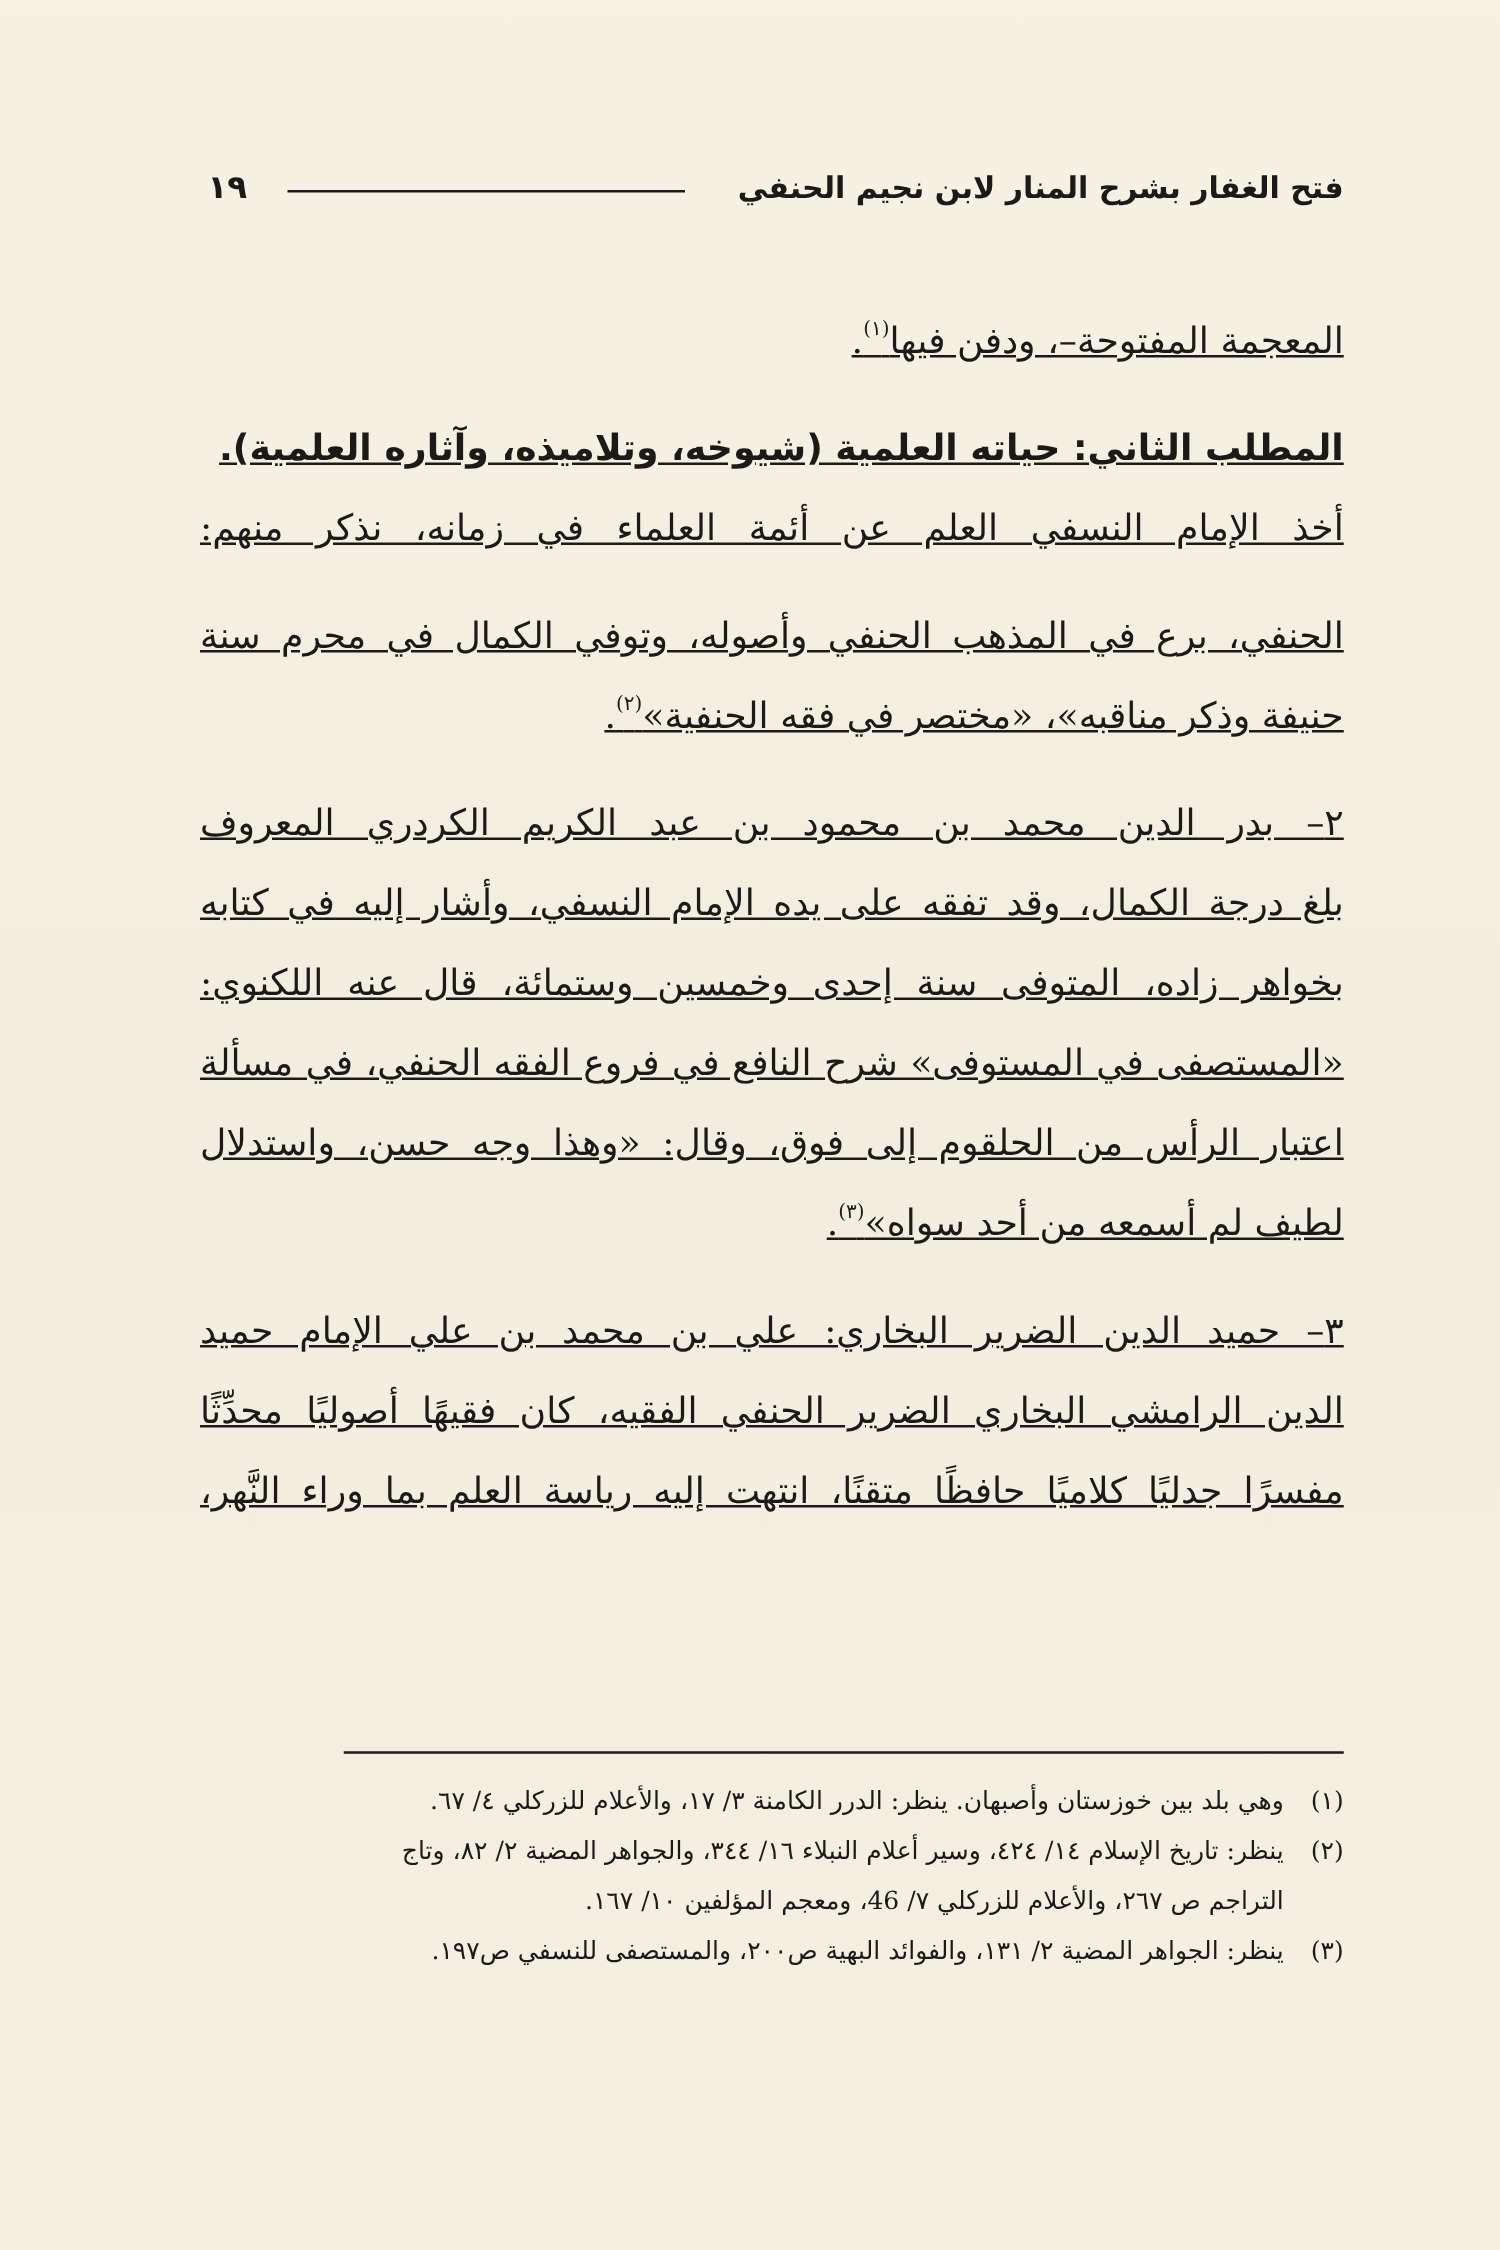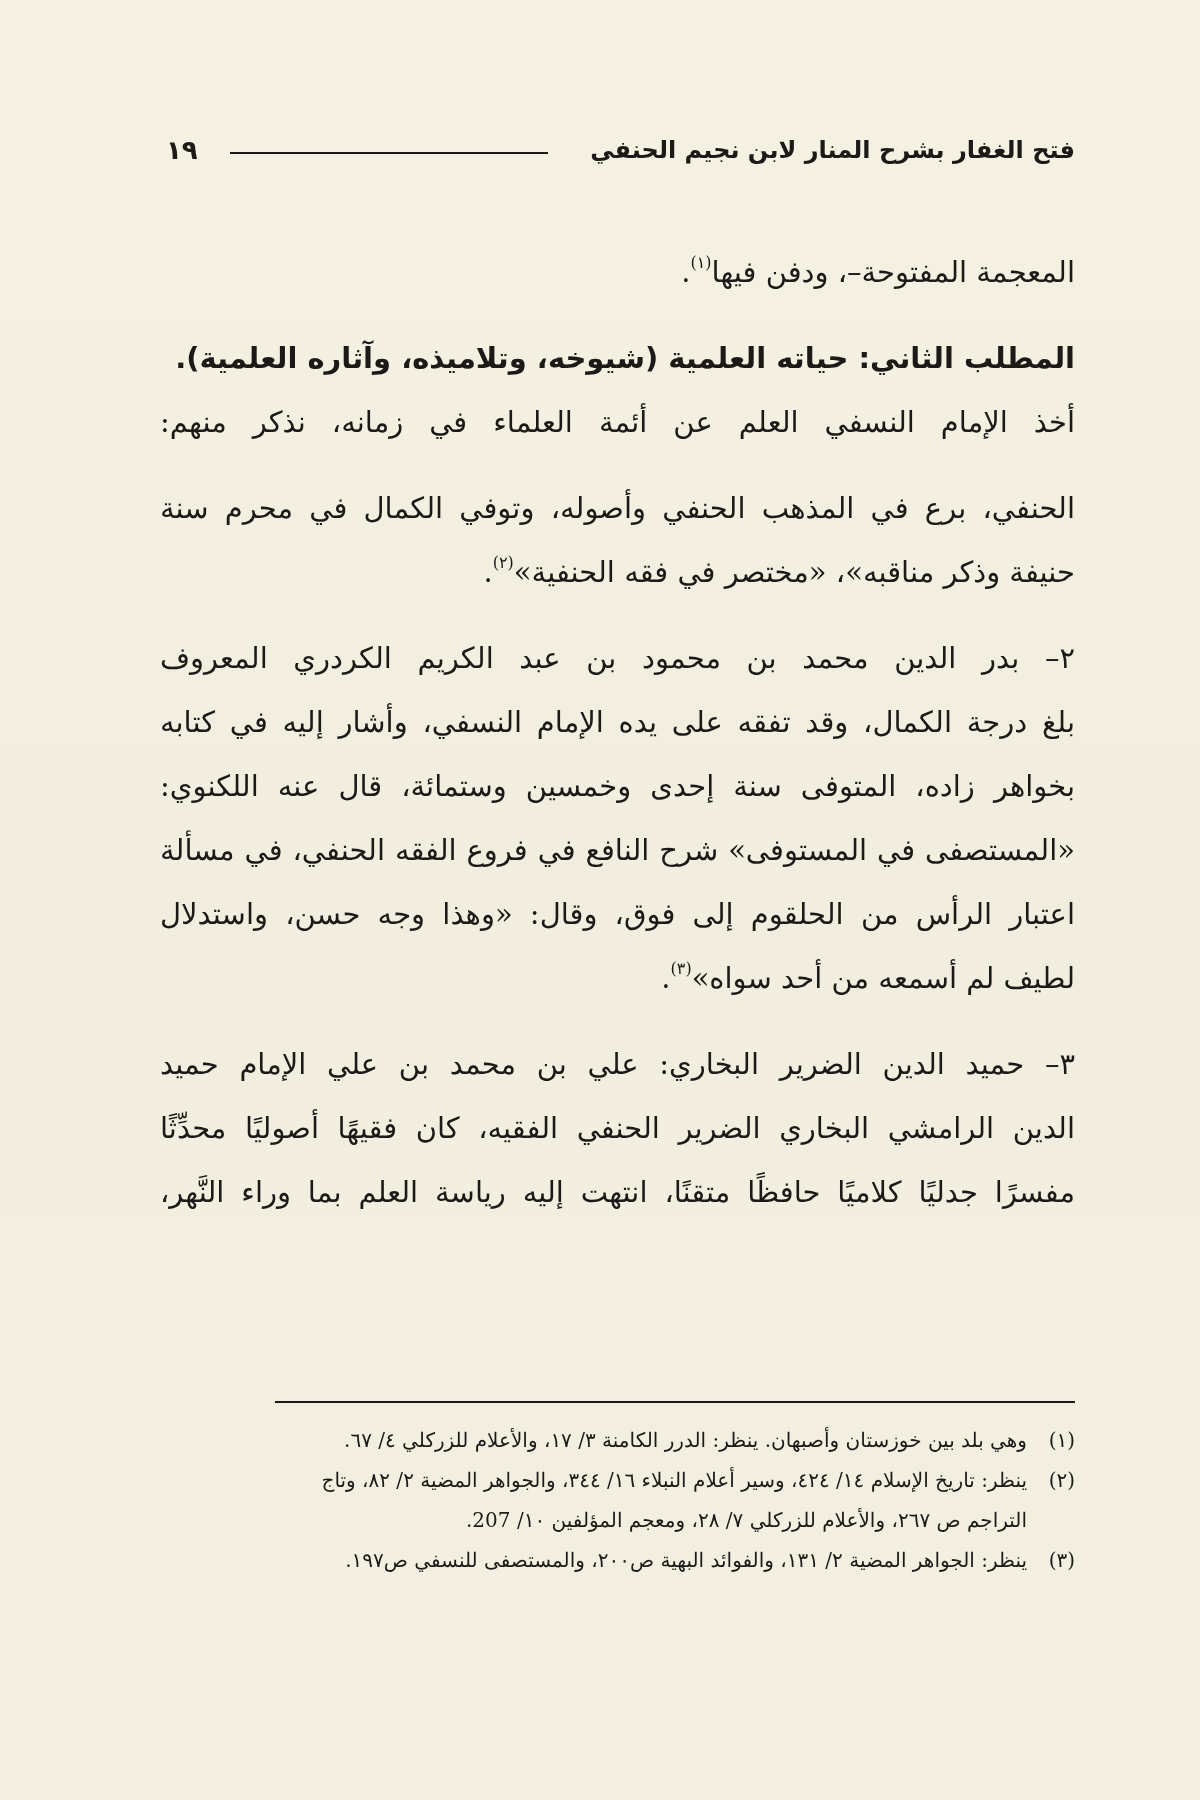--- a/index.html
+++ b/index.html
@@ -58,20 +58,21 @@
 
     .body-text {
       position: absolute;
       top: 120px;
       right: 0;
       left: 0;
       font-size: 29px;
       line-height: 64px;
       text-align: justify;
       text-align-last: right;
+      text-decoration: underline;
     }
     .line {
       display: block;
       white-space: nowrap;
       text-align-last: justify;
       text-align: justify;
       height: 64px;
     }
     .line.last {
       text-align-last: right;
@@ -155,20 +156,20 @@
 
   <div class="footnotes">
     <div class="fn">
       <span class="fn-num">(١)</span>
       <span>وهي بلد بين خوزستان وأصبهان. ينظر: الدرر الكامنة ٣/ ١٧، والأعلام للزركلي ٤/ ٦٧.</span>
     </div>
     <div class="fn">
       <span class="fn-num">(٢)</span>
       <span>ينظر: تاريخ الإسلام ١٤/ ٤٢٤، وسير أعلام النبلاء ١٦/ ٣٤٤، والجواهر المضية ٢/ ٨٢، وتاج</span>
     </div>
-    <div class="fn-cont">التراجم ص ٢٦٧، والأعلام للزركلي ٧/ ٢٨، ومعجم المؤلفين ١٠/ 207.</div>
+    <div class="fn-cont">التراجم ص ٢٦٧، والأعلام للزركلي ٧/ 46، ومعجم المؤلفين ١٠/ ١٦٧.</div>
     <div class="fn">
       <span class="fn-num">(٣)</span>
       <span>ينظر: الجواهر المضية ٢/ ١٣١، والفوائد البهية ص٢٠٠، والمستصفى للنسفي ص١٩٧.</span>
     </div>
   </div>
 
 </div>
 
 </body></html>

